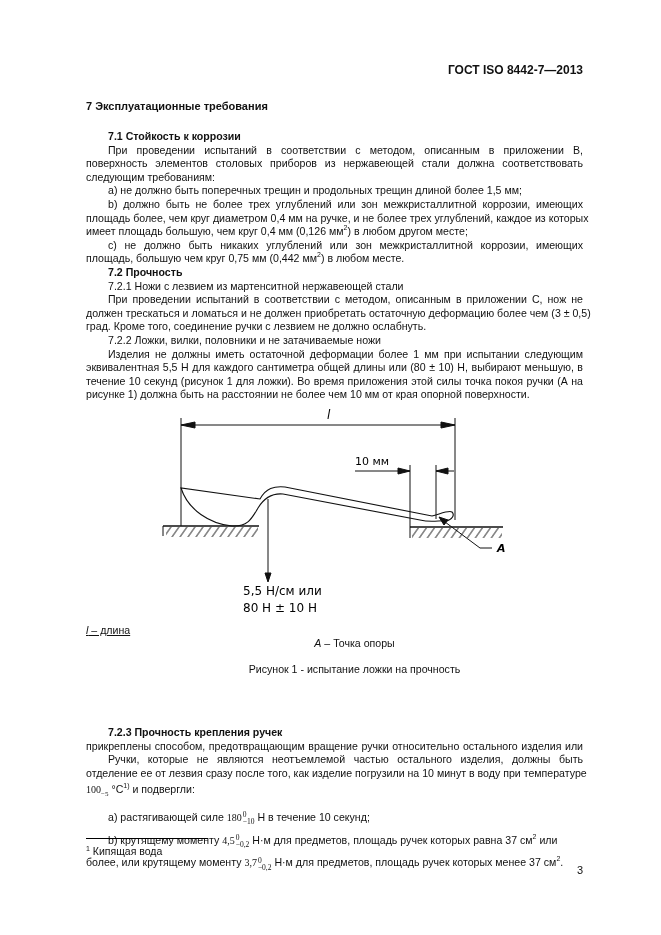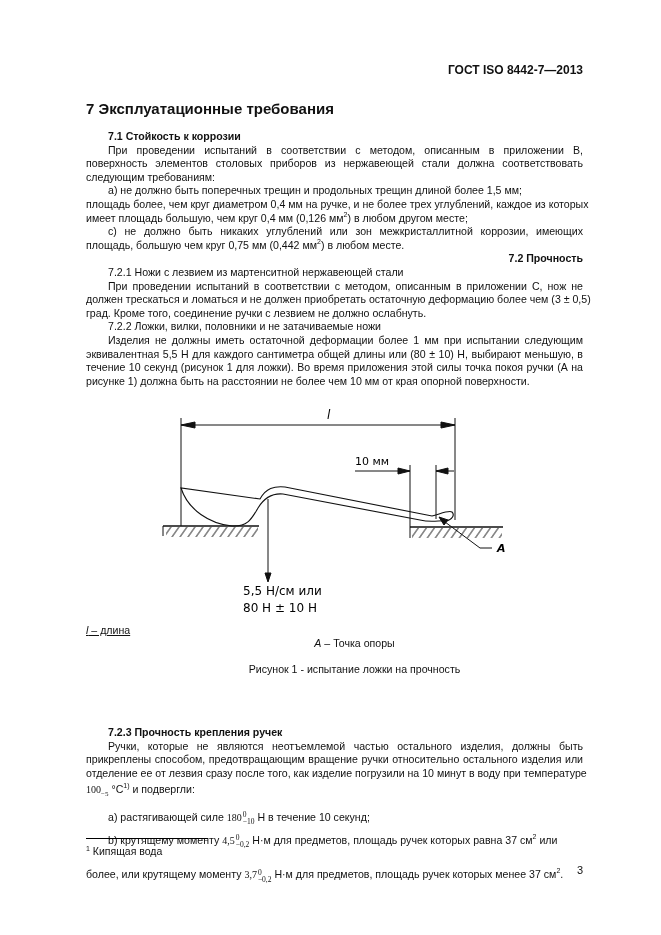--- a/index.html
+++ b/index.html
@@ -1,20 +1,20 @@
 <!DOCTYPE html>
 <html><head>
 <meta charset="utf-8">
 <style>
   html, body { margin: 0; padding: 0; background: #ffffff; }
   body { width: 661px; height: 935px; position: relative; overflow: hidden;
          font-family: "Liberation Sans", sans-serif; color: #111; font-size: 10.6px; }
   .abs { position: absolute; }
   .header { right: 78px; top: 63px; font-weight: bold; font-size: 12px; }
-  .h1 { left: 86px; top: 100px; font-weight: bold; font-size: 15px; }
+  .h1 { left: 86px; top: 100px; font-weight: bold; font-size: 11px; }
   .h2 { font-weight: bold; }
   .block { left: 86px; width: 497px; line-height: 13.6px; }
   .line { display: block; text-align: justify; text-align-last: justify; white-space: nowrap; }
   .line.last { text-align-last: left; }
   sup { font-size: 7px; line-height: 0; vertical-align: super; }
   .caption { left: 0; width: 661px; text-align: center; margin-left: 24px; }
   .math { font-family: "Liberation Serif", serif; font-size: 10px; }
   .frac { display: inline-flex; flex-direction: column; vertical-align: middle; line-height: 7px; font-size: 7.5px; margin-left: 1px; }
   .footline { left: 86px; top: 838px; width: 122px; height: 0; border-top: 1px solid #000; }
   .footnote { left: 86px; top: 845px; font-size: 10.5px; }
@@ -27,26 +27,27 @@
 <div class="abs header">ГОСТ ISO 8442-7—2013</div>
 
 <div class="abs h1">7 Эксплуатационные требования</div>
 
 <div class="abs block" style="top:130px;">
   <div style="padding-left:22px;" class="h2">7.1 Стойкость к коррозии</div>
   <div class="line" style="padding-left:22px;">При проведении испытаний в соответствии с методом, описанным в приложении В,</div>
   <div class="line">поверхность элементов столовых приборов из нержавеющей стали должна соответствовать</div>
   <div class="line last">следующим требованиям:</div>
   <div class="line last" style="padding-left:22px;">а) не должно быть поперечных трещин и продольных трещин длиной более 1,5 мм;</div>
+  <div class="line" style="padding-left:22px;">b) должно быть не более трех углублений или зон межкристаллитной коррозии, имеющих</div>
   <div class="line">площадь более, чем круг диаметром 0,4 мм на ручке, и не более трех углублений, каждое из которых</div>
   <div class="line last"><span>имеет площадь большую, чем круг 0,4 мм (0,126 мм</span><sup>2</sup><span>) в любом другом месте;</span></div>
   <div class="line" style="padding-left:22px;">с) не должно быть никаких углублений или зон межкристаллитной коррозии, имеющих</div>
   <div class="line last"><span>площадь, большую чем круг 0,75 мм (0,442 мм</span><sup>2</sup><span>) в любом месте.</span></div>
 
-  <div style="padding-left:22px;text-align:right;" class="h2">7.2 Прочность</div>
+  <div style="padding-left:22px;" class="h2">7.2 Прочность</div>
   <div class="line last" style="padding-left:22px;">7.2.1 Ножи с лезвием из мартенситной нержавеющей стали</div>
   <div class="line" style="padding-left:22px;">При проведении испытаний в соответствии с методом, описанным в приложении С, нож не</div>
   <div class="line">должен трескаться и ломаться и не должен приобретать остаточную деформацию более чем (3 ± 0,5)</div>
   <div class="line last">град. Кроме того, соединение ручки с лезвием не должно ослабнуть.</div>
   <div class="line last" style="padding-left:22px;">7.2.2 Ложки, вилки, половники и не затачиваемые ножи</div>
   <div class="line" style="padding-left:22px;">Изделия не должны иметь остаточной деформации более 1 мм при испытании следующим</div>
   <div class="line">эквивалентная 5,5 Н для каждого сантиметра общей длины или (80 ± 10) Н, выбирают меньшую, в</div>
   <div class="line">течение 10 секунд  (рисунок 1 для ложки). Во время приложения этой силы точка покоя ручки (А на</div>
   <div class="line last">рисунке 1) должна быть на расстоянии не более чем  10 мм от края опорной поверхности.</div>
 </div>
@@ -98,39 +99,39 @@
 <div class="abs" style="left:86px; top:624px;text-decoration:underline;">
   <i>l</i><span> – длина</span>
 </div>
 <div class="abs caption" style="top:637px;">
   <i>A</i><span> – Точка опоры</span>
 </div>
 <div class="abs caption" style="top:663px;">Рисунок 1 - испытание ложки на прочность</div>
 
 <div class="abs block" style="top:726px;">
   <div style="padding-left:22px;" class="h2">7.2.3 Прочность крепления ручек</div>
+  <div class="line">прикреплены способом, предотвращающим вращение ручки относительно остального изделия или</div>
   <div class="line" style="padding-left:22px;">Ручки, которые не являются неотъемлемой частью остального изделия, должны быть</div>
-  <div class="line">прикреплены способом, предотвращающим вращение ручки относительно остального изделия или</div>
   <div class="line">отделение ее от лезвия сразу после того, как изделие погрузили на 10 минут в воду при температуре</div>
   <div style="margin-top:3px;">
     <span class="math">100</span><sub style="font-size:7px;" class="math">−5</sub><span> °C</span><sup>1)</sup><span> и подвергли:</span>
   </div>
   <div style="padding-left:22px; margin-top:9px;">
     <span>а) растягивающей силе </span><span class="math">180</span><span class="frac math">
         <span>0</span>
         <span>−10</span>
       </span><span>  Н в течение 10 секунд;</span>
   </div>
   <div style="padding-left:22px; margin-top:9px;">
     <span>b) крутящему моменту  </span><span class="math">4,5</span><span class="frac math">
         <span>0</span>
         <span>−0,2</span>
       </span><span>  Н·м для предметов, площадь ручек которых равна 37 см</span><sup>2</sup><span> или</span>
   </div>
-  <div style="margin-top:20px;">
+  <div style="margin-top:8px;">
     <span>более, или крутящему моменту  </span><span class="math">3,7</span><span class="frac math">
         <span>0</span>
         <span>−0,2</span>
       </span><span>  Н·м для предметов, площадь ручек которых менее 37 см</span><sup>2</sup><span>.</span>
   </div>
 </div>
 
 <div class="abs footline"></div>
 <div class="abs footnote">
   <sup>1</sup><span> Кипящая вода</span>

